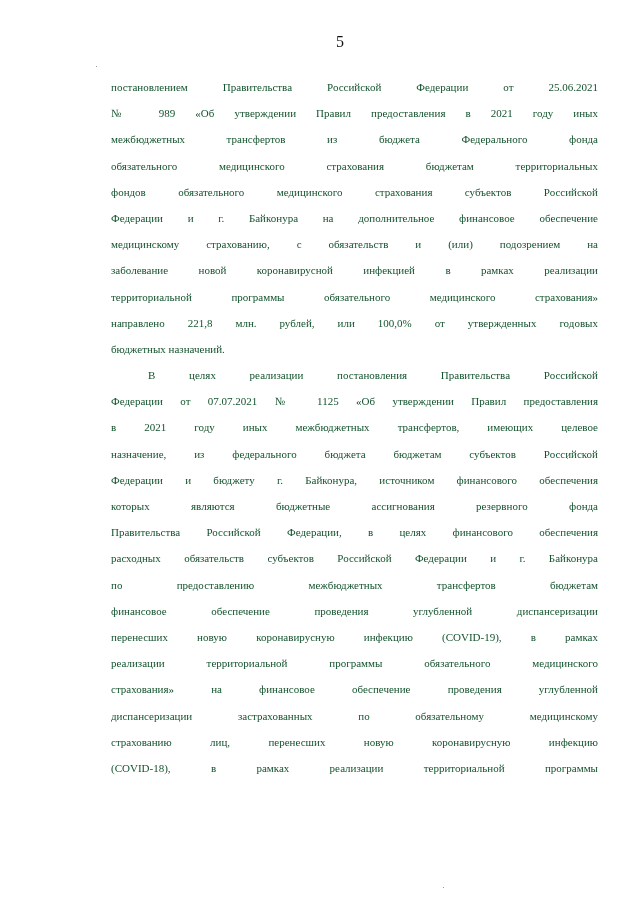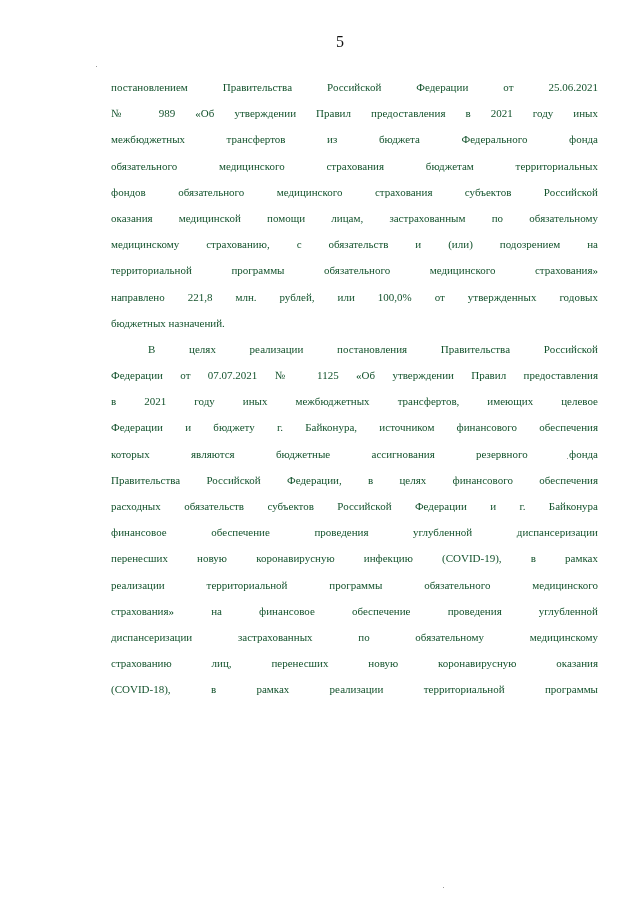--- a/index.html
+++ b/index.html
@@ -26,37 +26,40 @@
 
 <div class="page-number">5</div>
 
 <div class="body-text">
 
   <span class="line">постановлением Правительства Российской Федерации от 25.06.2021</span>
   <span class="line">№ 989 «Об утверждении Правил предоставления в 2021 году иных</span>
   <span class="line">межбюджетных трансфертов из бюджета Федерального фонда</span>
   <span class="line">обязательного медицинского страхования бюджетам территориальных</span>
   <span class="line">фондов обязательного медицинского страхования субъектов Российской</span>
-  <span class="line">оказания медицинской помощи лицам, застрахованным по обязательному</span>
+  <span class="line">Федерации и г. Байконура на дополнительное финансовое обеспечение</span>
   <span class="line">медицинскому страхованию, с обязательств и (или) подозрением на</span>
+  <span class="line">заболевание новой коронавирусной инфекцией в рамках реализации</span>
   <span class="line">территориальной программы обязательного медицинского страхования»</span>
   <span class="line">направлено 221,8 млн. рублей, или 100,0% от утвержденных годовых</span>
   <span class="line last">бюджетных назначений.</span>
 
   <span class="line indent">В целях реализации постановления Правительства Российской</span>
   <span class="line">Федерации от 07.07.2021 № 1125 «Об утверждении Правил предоставления</span>
   <span class="line">в 2021 году иных межбюджетных трансфертов, имеющих целевое</span>
+  <span class="line">назначение, из федерального бюджета бюджетам субъектов Российской</span>
   <span class="line">Федерации и бюджету г. Байконура, источником финансового обеспечения</span>
   <span class="line">которых являются бюджетные ассигнования резервного фонда</span>
   <span class="line">Правительства Российской Федерации, в целях финансового обеспечения</span>
   <span class="line">расходных обязательств субъектов Российской Федерации и г. Байконура</span>
+  <span class="line">по предоставлению межбюджетных трансфертов бюджетам</span>
   <span class="line">финансовое обеспечение проведения углубленной диспансеризации</span>
   <span class="line">перенесших новую коронавирусную инфекцию (COVID-19), в рамках</span>
   <span class="line">реализации территориальной программы обязательного медицинского</span>
   <span class="line">страхования» на финансовое обеспечение проведения углубленной</span>
   <span class="line">диспансеризации застрахованных по обязательному медицинскому</span>
-  <span class="line">страхованию лиц, перенесших новую коронавирусную оказания</span>
+  <span class="line">страхованию лиц, перенесших новую коронавирусную инфекцию</span>
   <span class="line">(COVID-18), в рамках реализации территориальной программы</span>
 </div>
 
 <div class="speck" style="left:96px;top:66px;"></div>
 <div class="speck" style="left:567px;top:458px;"></div>
 <div class="speck" style="left:443px;top:887px;"></div>
 
 </body></html>

